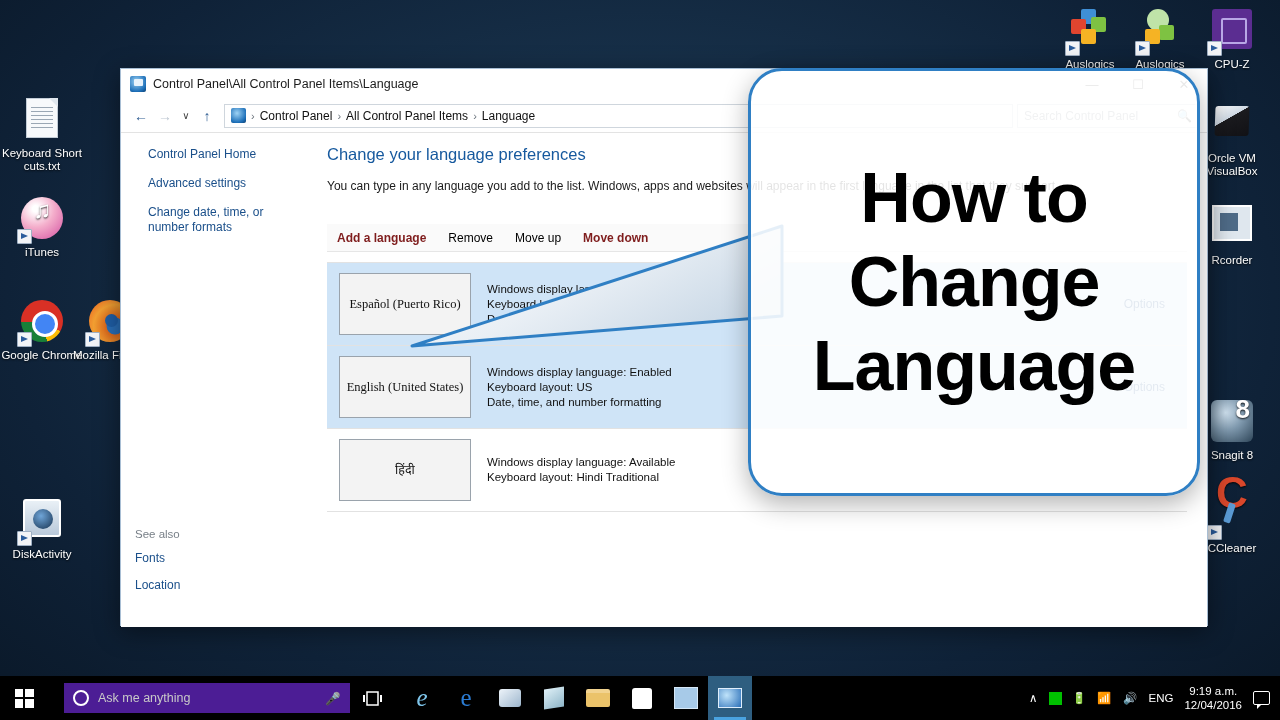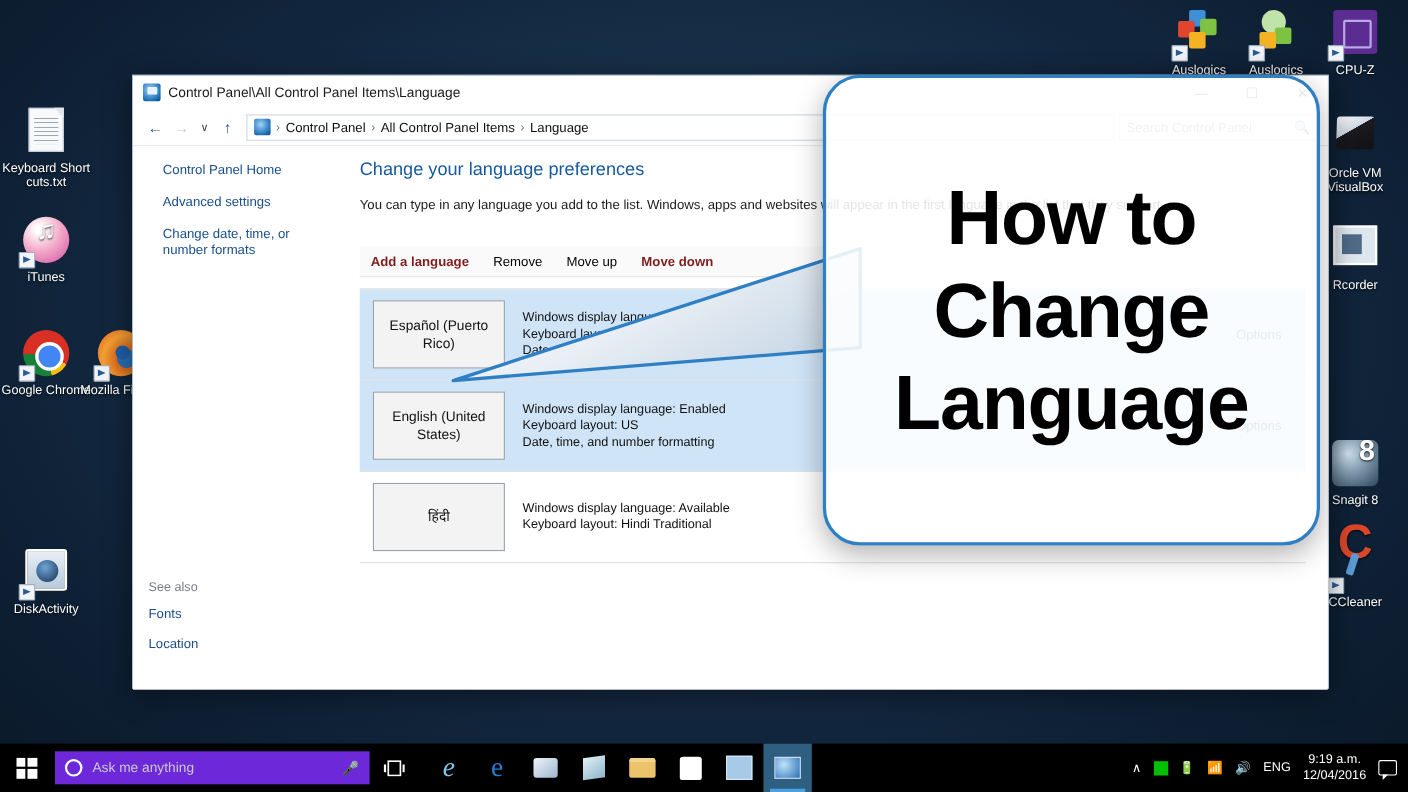--- a/index.html
+++ b/index.html
@@ -189,26 +189,26 @@
   .lang-list { border-top: 1px solid #e2e2e2; }
   .lang-row {
     display: flex; align-items: center;
     padding: 10px 12px;
     min-height: 74px;
     border-bottom: 1px solid #e2e2e2;
     position: relative;
   }
   .lang-row.selected { background: #cfe4f7; }
   .lang-chip {
-    width: 120px; min-height: 62px;
+    width: 132px; min-height: 62px;
     border: 1px solid #9aa3ac;
     background: #f3f3f3;
     display: flex; align-items: center; justify-content: center;
     text-align: center; font-size: 12.5px; color: #111; line-height: 16px;
-    padding: 4px 6px; flex: none;
+    padding: 4px 6px; flex: none; font-family: Liberation Serif, serif;
   }
   .lang-info { margin-left: 16px; font-size: 11.5px; color: #111; line-height: 15px; flex: 1; }
   .lang-options { color: #1a4f8a; font-size: 12px; margin-right: 10px; cursor: pointer; }
 
   
   #overlay {
     position: absolute;
     left: 748px; top: 68px;
     width: 452px; height: 428px;
     background: rgba(255,255,255,.88);
@@ -237,22 +237,22 @@
   #taskbar {
     position: absolute; left: 0; bottom: 0;
     width: 1280px; height: 44px;
     background: #000000;
     display: flex; align-items: center;
   }
   .start-btn { width: 48px; height: 44px; display:flex; align-items:center; justify-content:center; }
   .win-logo { width: 19px; height: 19px; display:grid; grid-template-columns:1fr 1fr; grid-template-rows:1fr 1fr; gap:2px; }
   .win-logo i { background: #ffffff; display:block; }
   .cortana {
-    width: 286px; height: 30px; margin-left: 2px;
-    background: #6d28d9;
+    width: 286px; height: 30px; margin-left: 16px;
+    background: #4c1d95;
     display: flex; align-items: center;
     padding: 0 9px;
     color: #c9c9c9; font-size: 12.5px;
     justify-content: space-between;
   }
   .cortana .left { display: flex; align-items: center; gap: 9px; }
   .cortana .ring { width: 16px; height: 16px; border: 2px solid #ffffff; border-radius: 50%; }
   .taskview { width: 44px; height: 44px; display:flex;align-items:center;justify-content:center; }
   .tb-apps { display: flex; align-items: center; margin-left: 6px; }
   .tb-app {

